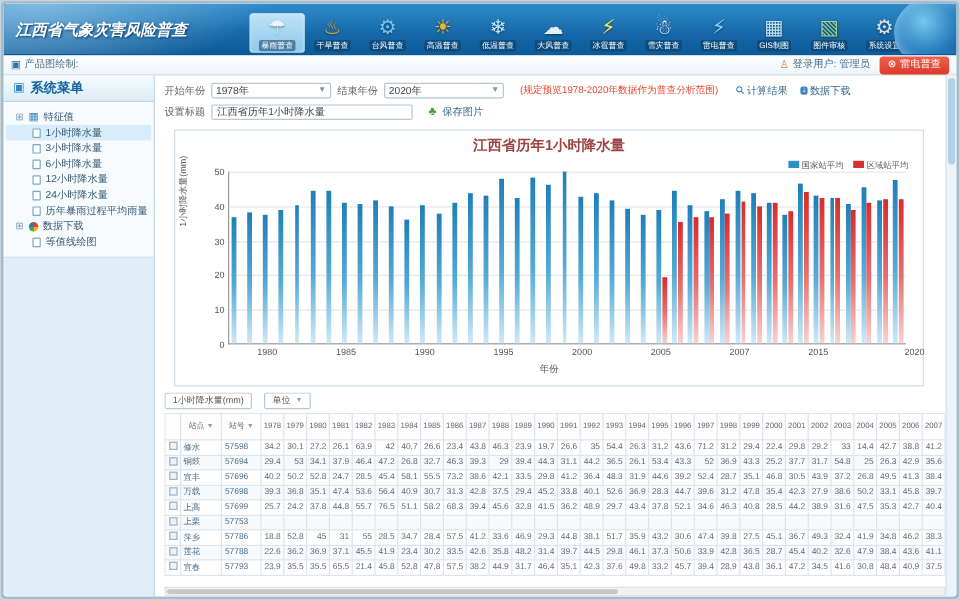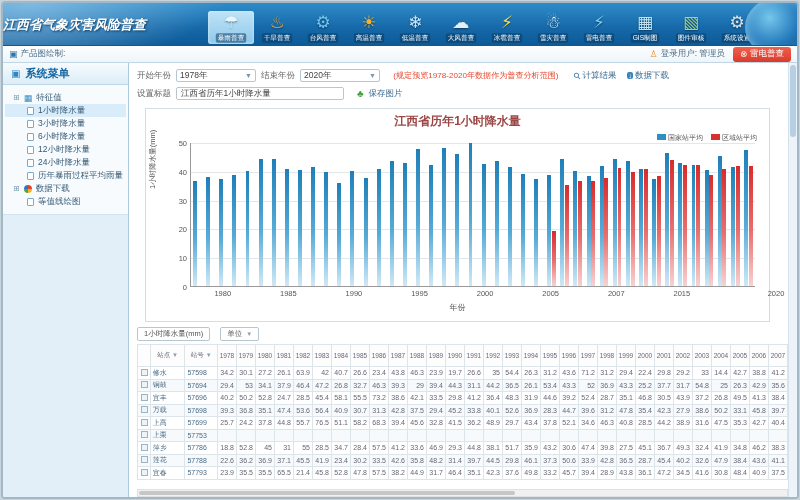--- a/index.html
+++ b/index.html
@@ -9,21 +9,21 @@
     border:2px solid #a3b8c6; border-radius:4px; overflow:hidden;
     display:flex; flex-direction:column; }
 
   
   .header { height:42px; flex:0 0 42px; position:relative;
     background:linear-gradient(180deg,#2f8cc9 0%,#1668a8 60%,#0d5a97 100%);
     display:flex; align-items:center; overflow:hidden; }
   .header:before { content:""; position:absolute; left:-60px; top:-40px; width:300px; height:110px;
     background:radial-gradient(ellipse at 30% 30%, rgba(190,225,248,.55), rgba(190,225,248,0) 70%);
     transform:rotate(-8deg); }
-  .htitle { position:relative; color:#fff; font-weight:bold;
+  .htitle { position:relative; padding-left:10px; color:#fff; font-weight:bold;
     font-size:13px; line-height:15px; text-shadow:1px 1px 2px #0a3c66; font-style:italic; width:205px; }
   .htitle .l2 { padding-left:14px; }
   .toolbar { position:relative; display:flex; height:100%; align-items:flex-end; padding-bottom:1px; }
   .tool { width:46px; display:flex; flex-direction:column; align-items:center; cursor:pointer; padding:2px 0 1px; }
   .tool.active { background:linear-gradient(180deg,#bfe3f7,#8ec8ea); border-radius:3px; box-shadow:0 0 3px #d6effc inset; }
   .tglyph { font-size:17px; line-height:19px; height:20px; text-shadow:0 1px 2px rgba(0,0,0,.45); }
   .tlabel { font-size:7px; color:#fff; background:rgba(10,60,100,.55); padding:0 2px; border-radius:2px;
     white-space:nowrap; transform:scale(.95); }
   .earth { position:absolute; right:-18px; top:-6px; width:70px; height:60px; border-radius:50%;
     background:radial-gradient(circle at 35% 35%, #7fd0f2 0%, #2a7fc0 45%, #0b4f8a 80%);
@@ -63,21 +63,21 @@
   .side-rest { flex:1; background:#e2eff8; border-top:1px solid #cfe3f0; }
 
   .content { flex:1; min-width:0; display:flex; flex-direction:column; position:relative; background:#fff; padding-right:9px; }
   .vscroll { position:absolute; right:0; top:0; bottom:0; width:9px; background:#edf3f8; border-left:1px solid #d4e2ec; }
   .vscroll .thumb { position:absolute; top:2px; left:1px; width:6px; height:72px; background:#b7cfe2; border-radius:3px; }
 
   
   .controls { padding:5px 6px 2px 8px; font-size:8.5px; color:#555; }
   .crow { display:flex; align-items:center; gap:5px; height:15px; margin-bottom:3px; }
   .clabel { color:#666; }
-  .select { border:1px solid #b8c6d0; background:#fff; border-radius:2px; height:13px; width:80px;
+  .select { border:1px solid #b8c6d0; background:#fff; border-radius:2px; height:13px; width:100px;
     display:flex; align-items:center; justify-content:space-between; padding:0 3px; cursor:pointer; color:#444; }
   .select .arr { color:#7d97a8; font-size:7px; }
   .notice { color:#e8482e; margin-left:4px; transform:scale(.95); }
   .ibtn { display:flex; align-items:center; gap:2px; color:#3a6a8f; cursor:pointer; margin-left:6px; }
   .mag { color:#2e77ad; font-size:9px; display:inline-block; transform:rotate(-45deg); }
   .dl { color:#fff; background:#3a86c0; border-radius:2px; font-size:7px; padding:0 1px; }
   .tinput { border:1px solid #b8c6d0; background:#fff; border-radius:2px; height:13px; width:168px;
     display:flex; align-items:center; padding:0 4px; color:#444; }
   .gicon { color:#3fa53c; font-size:10px; margin-left:8px; }
 
@@ -361,21 +361,21 @@
           </div>
         <div class="xticks" id="xticks">
             <div class="xtick" style="left: 19.7907px;">1980</div>
             <div class="xtick" style="left: 85.3721px;">1985</div>
             <div class="xtick" style="left: 150.953px;">1990</div>
             <div class="xtick" style="left: 216.535px;">1995</div>
             <div class="xtick" style="left: 282.116px;">2000</div>
             <div class="xtick" style="left: 347.698px;">2005</div>
             <div class="xtick" style="left: 413.279px;">2007</div>
             <div class="xtick" style="left: 478.86px;">2015</div>
-            <div class="xtick" style="left: 573px; text-align: center;">2020</div>
+            <div class="xtick" style="left: 559px; text-align: center;">2020</div>
           </div>
         <div class="xlabel">年份</div>
       </div>
 
       <div class="table-sec">
         <div class="chips">
           <span class="chip">
             <span>1小时降水量(mm)</span>
           </span>
           <span class="chip">

